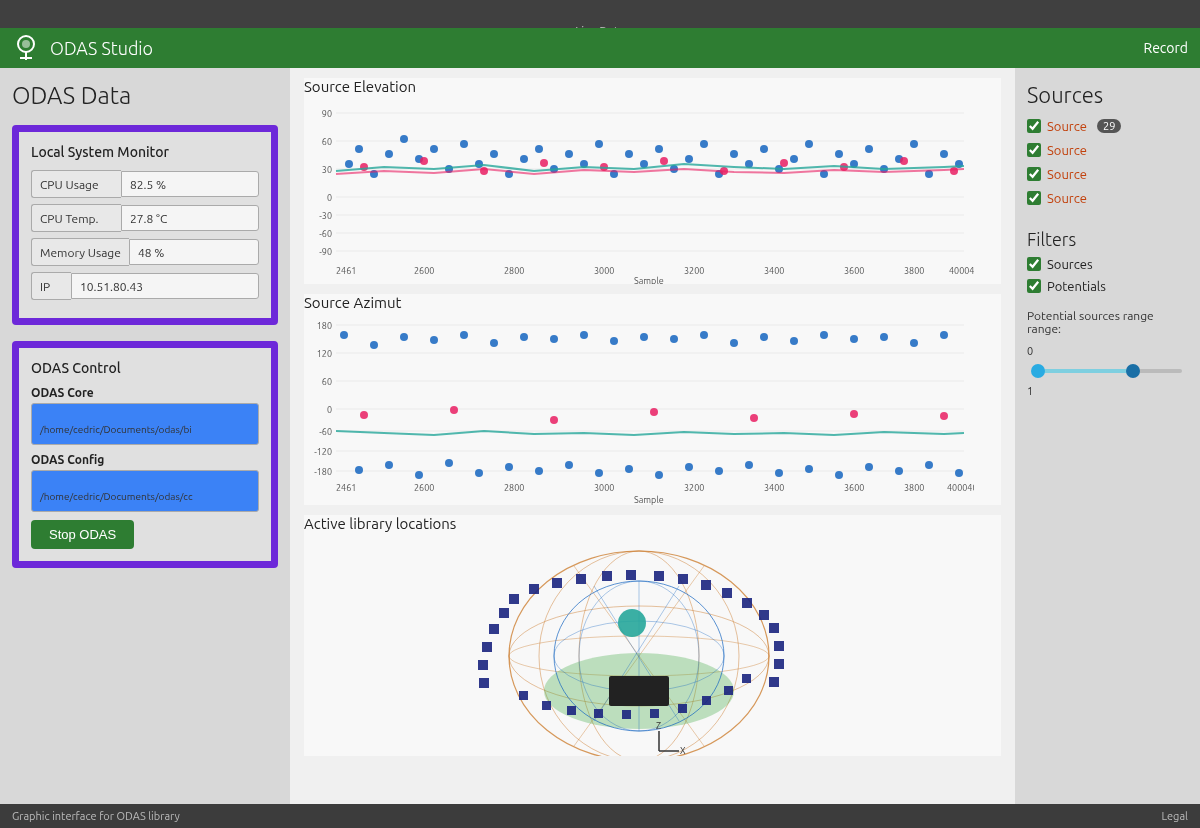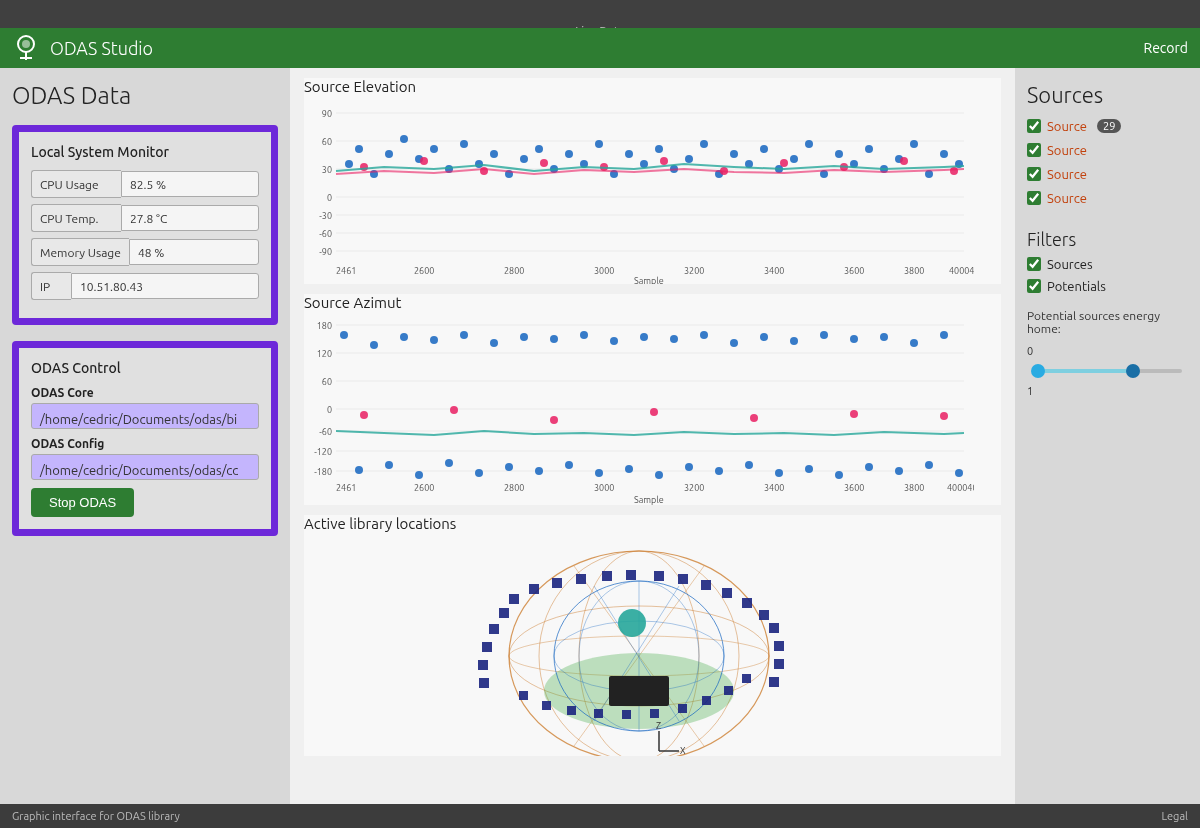--- a/index.html
+++ b/index.html
@@ -79,25 +79,25 @@
       font-size: 12px;
       color: #333;
       flex: 1;
       height: 26px;
       display: flex;
       align-items: center;
     }
 
     .section-label { font-size: 12px; font-weight: 700; margin-bottom: 4px; color: #222; }
     .text-input {
-      background: #c4b5fd;
+      background: #3b82f6;
       border: 1px solid #aaa;
       border-radius: 3px;
-      padding: 8px 8px;
-      font-size: 13px;
+      padding: 20px 8px;
+      font-size: 10px;
       color: #333;
       width: 100%;
       height: 26px;
       margin-bottom: 8px;
       overflow: hidden;
       text-overflow: ellipsis;
       white-space: nowrap;
     }
     .stop-btn {
       background: #2e7d32;
@@ -512,21 +512,21 @@
     <div class="filter-item">
       <input type="checkbox" checked="" style="">
       <span class="filter-label">Sources</span>
     </div>
 
     <div class="filter-item">
       <input type="checkbox" checked="" style="">
       <span class="filter-label">Potentials</span>
     </div>
 
-    <div class="energy-label">Potential sources energy home:</div>
+    <div class="energy-label">Potential sources range range:</div>
 
     <div style="display:flex;align-items:center;gap:4px;margin-top:6px;">
       <span style="font-size:11px;color:#333;">0</span>
     </div>
     <div style="position:relative;height:20px;margin:4px 0 2px 0;">
       <div style="position:absolute;top:8px;left:6px;right:6px;height:4px;background:#bbb;border-radius:2px;">
         <div style="position:absolute;left:0;right:30%;top:0;height:4px;background:#7ecfe0;border-radius:2px;"></div>
         <div style="position:absolute;left:0;width:14px;height:14px;background:#29abe2;border-radius:50%;top:-5px;left:-2px;"></div>
         <div style="position:absolute;right:28%;width:14px;height:14px;background:#1a6fa6;border-radius:50%;top:-5px;"></div>
       </div>

